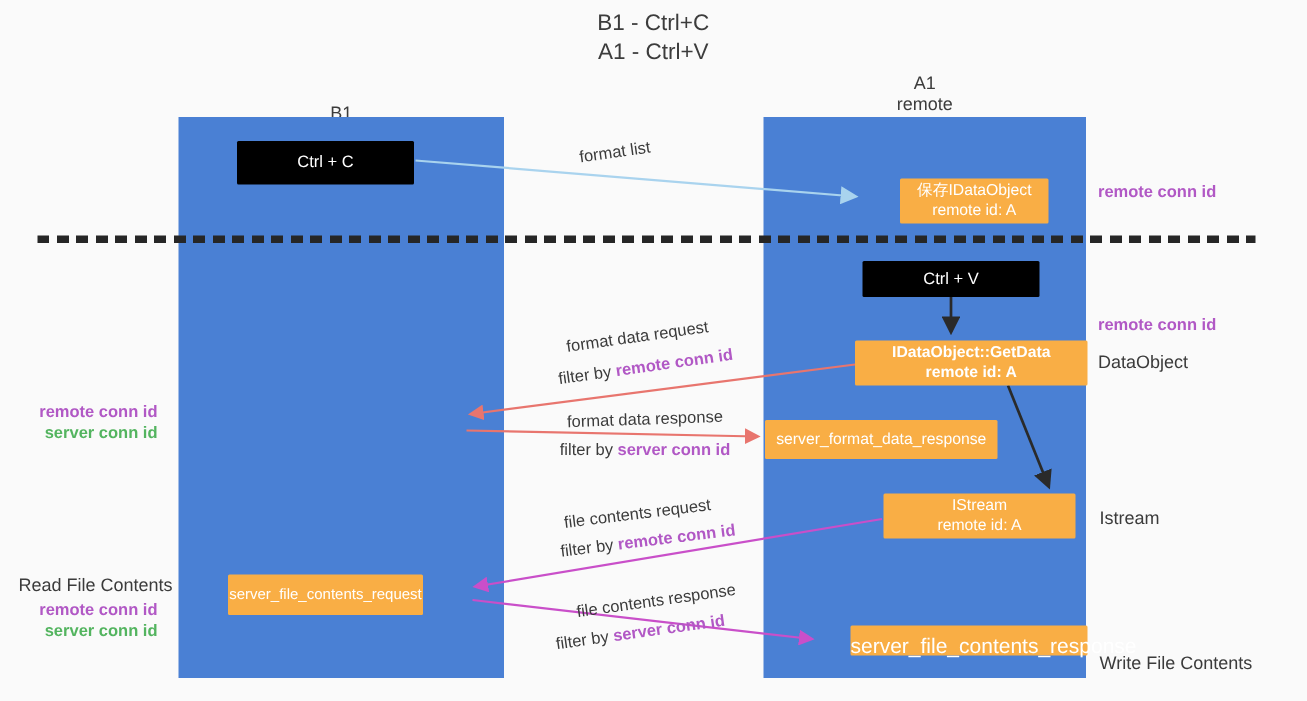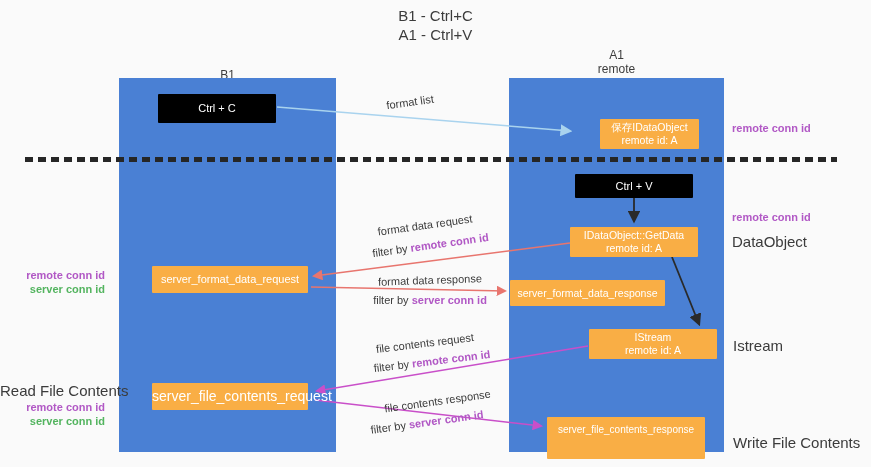--- a/index.html
+++ b/index.html
@@ -14,21 +14,21 @@
   .column{background:#4a80d4;}
   .svg-layer{left:0;top:0;pointer-events:none;}
   .divider{
     left:25px;top:157px;width:812px;height:5px;
     background:repeating-linear-gradient(90deg,#262626 0 8px,transparent 8px 13px);
   }
   .box{color:#fff;text-align:center;border-radius:1px;}
   .box.green{background:#000000;font-size:11px;}
   .box.orange{background:#f9ae45;font-size:10.5px;}
   .box.two{display:flex;flex-direction:column;justify-content:center;line-height:13px;}
-  .lbl{font-size:15px;line-height:13px;white-space:nowrap;}
+  .lbl{font-size:12px;line-height:13px;white-space:nowrap;}
   .lbl.purple{color:#b158c5;font-weight:bold;font-size:11px;}
   .lbl.greentx{color:#53b45f;font-weight:bold;font-size:11px;}
   .lbl.right-al{text-align:right;}
   .flow{font-size:11px;white-space:nowrap;text-align:center;color:#3b3b3b;}
   .rot8{transform:rotate(-8deg);}
   .rot7{transform:rotate(-7deg);}
   .rot2{transform:rotate(-2deg);}
   .flow .purple{color:#b158c5;font-weight:bold;}
 </style>
 </head>
@@ -84,43 +84,40 @@
 
   <div class="abs box orange two" style="left:576px;top:119px;width:99px;height:30px;margin-left:24px;">
     <span>保存IDataObject</span>
     <span>remote id: A</span>
   </div>
 
   <div class="abs box green" style="left:575px;top:174px;width:118px;height:24px;line-height:24px;">
     <span>Ctrl + V</span>
   </div>
 
-  <div class="abs box orange two" style="left:570px;top:227px;width:128px;height:30px;">
+  <div class="abs box orange two" style="left:570px;top:227px;width:155px;height:30px;font-weight:bold;">
     <span>IDataObject::GetData</span>
     <span>remote id: A</span>
   </div>
 
-  <div class="abs box orange" style="left:152px;top:266px;width:156px;height:27px;line-height:27px;font-size:11px;">
-    <span>server_format_data_request</span>
-  </div>
 
   <div class="abs box orange" style="left:510px;top:280px;width:155px;height:26px;line-height:26px;">
     <span>server_format_data_response</span>
   </div>
 
   <div class="abs box orange two" style="left:589px;top:329px;width:128px;height:30px;">
     <span>IStream</span>
     <span>remote id: A</span>
   </div>
 
-  <div class="abs box orange" style="left:152px;top:383px;width:156px;height:27px;line-height:27px;font-size:14px;">
+  <div class="abs box orange" style="left:152px;top:383px;width:130px;height:27px;line-height:27px;font-size:10px;">
     <span>server_file_contents_request</span>
   </div>
 
-  <div class="abs box orange" style="left:547px;top:417px;width:158px;height:42px;line-height:26px;font-size:10px;">
+  <div class="abs box orange" style="left:567px;top:417px;width:158px;height:20px;line-height:26px;font-size:14px;">
     <span>server_file_contents_response</span>
   </div>
 
   <div class="abs lbl purple" style="left:732px;top:122px;">remote conn id</div>
   <div class="abs lbl purple" style="left:732px;top:211px;">remote conn id</div>
   <div class="abs lbl" style="left:732px;top:235px;">DataObject</div>
   <div class="abs lbl" style="left:733px;top:339px;">Istream</div>
   <div class="abs lbl" style="left:733px;top:436px;">Write File Contents</div>
 
   <div class="abs lbl purple right-al" style="left:0px;top:269px;width:105px;">remote conn id</div>

